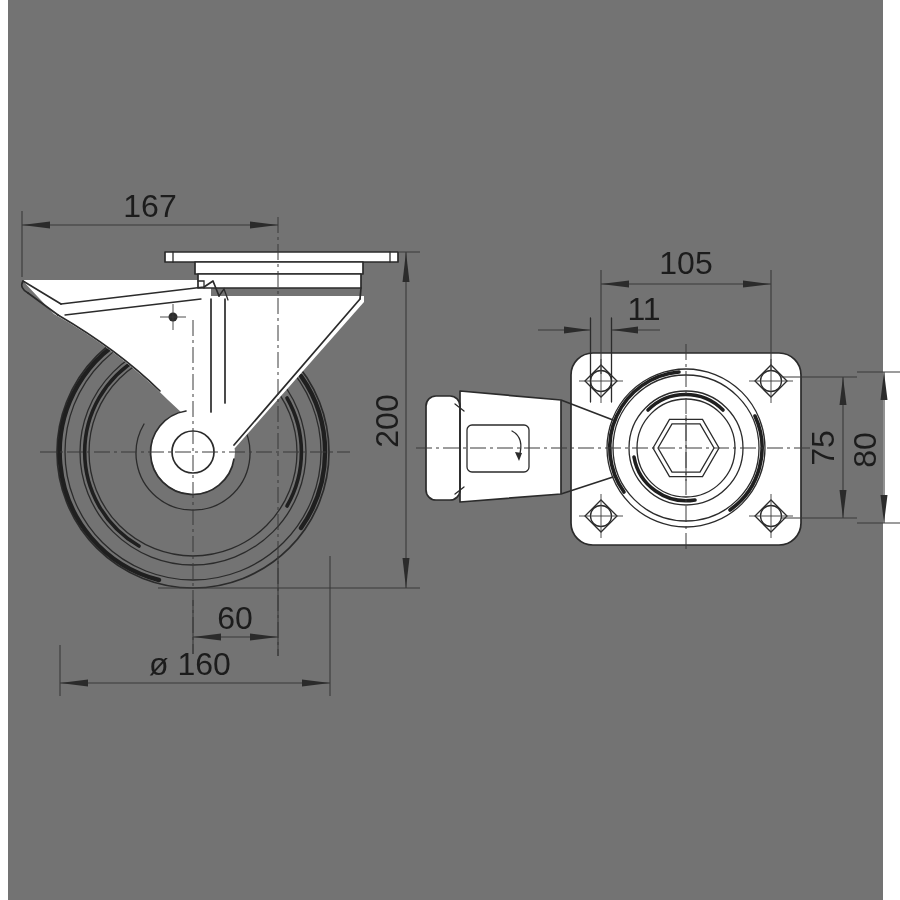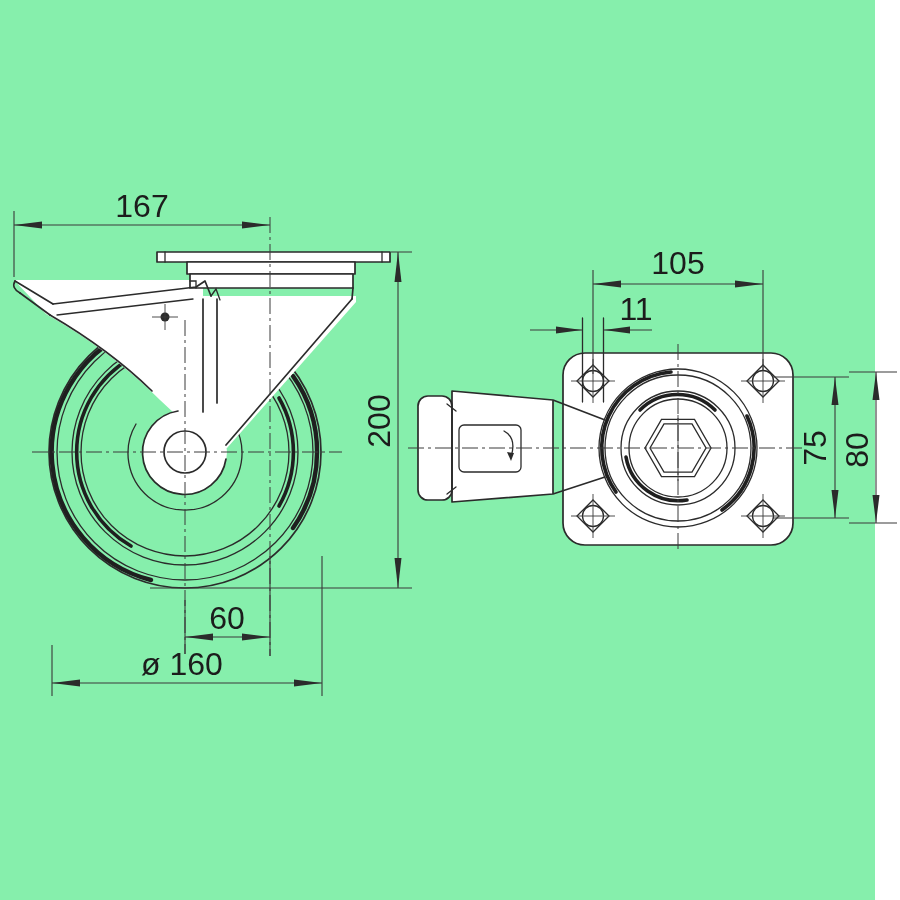--- a/index.html
+++ b/index.html
@@ -1,16 +1,16 @@
 <!DOCTYPE html>
 <html><head>
 <meta charset="utf-8">
 <style>
   html,body{margin:0;padding:0;background:#ffffff;}
-  .canvas{width:875px;height:900px;background:#86efac;position:relative;font-family:"Liberation Sans",sans-serif;}
+  .canvas{width:875px;height:900px;background:#737373;position:relative;font-family:"Liberation Sans",sans-serif;margin-left:8px;}
   svg{display:block;}
   .ol   {fill:none;stroke:#2b2b2b;stroke-width:1.7;stroke-linecap:round;stroke-linejoin:round;}
   .ol2  {fill:none;stroke:#2b2b2b;stroke-width:1.3;stroke-linecap:round;}
   .thick{fill:none;stroke:#1f1f1f;stroke-width:4.4;stroke-linecap:round;}
   .thick2{fill:none;stroke:#1f1f1f;stroke-width:3.6;stroke-linecap:round;}
   .fillw{fill:#ffffff;stroke:none;}
   .wfill{fill:#ffffff;}
   .dim  {fill:none;stroke:#3a3a3a;stroke-width:1.1;}
   .thin {fill:none;stroke:#3a3a3a;stroke-width:0.9;}
   .cl   {fill:none;stroke:#3a3a3a;stroke-width:1;stroke-dasharray:16 4 3 4;}

